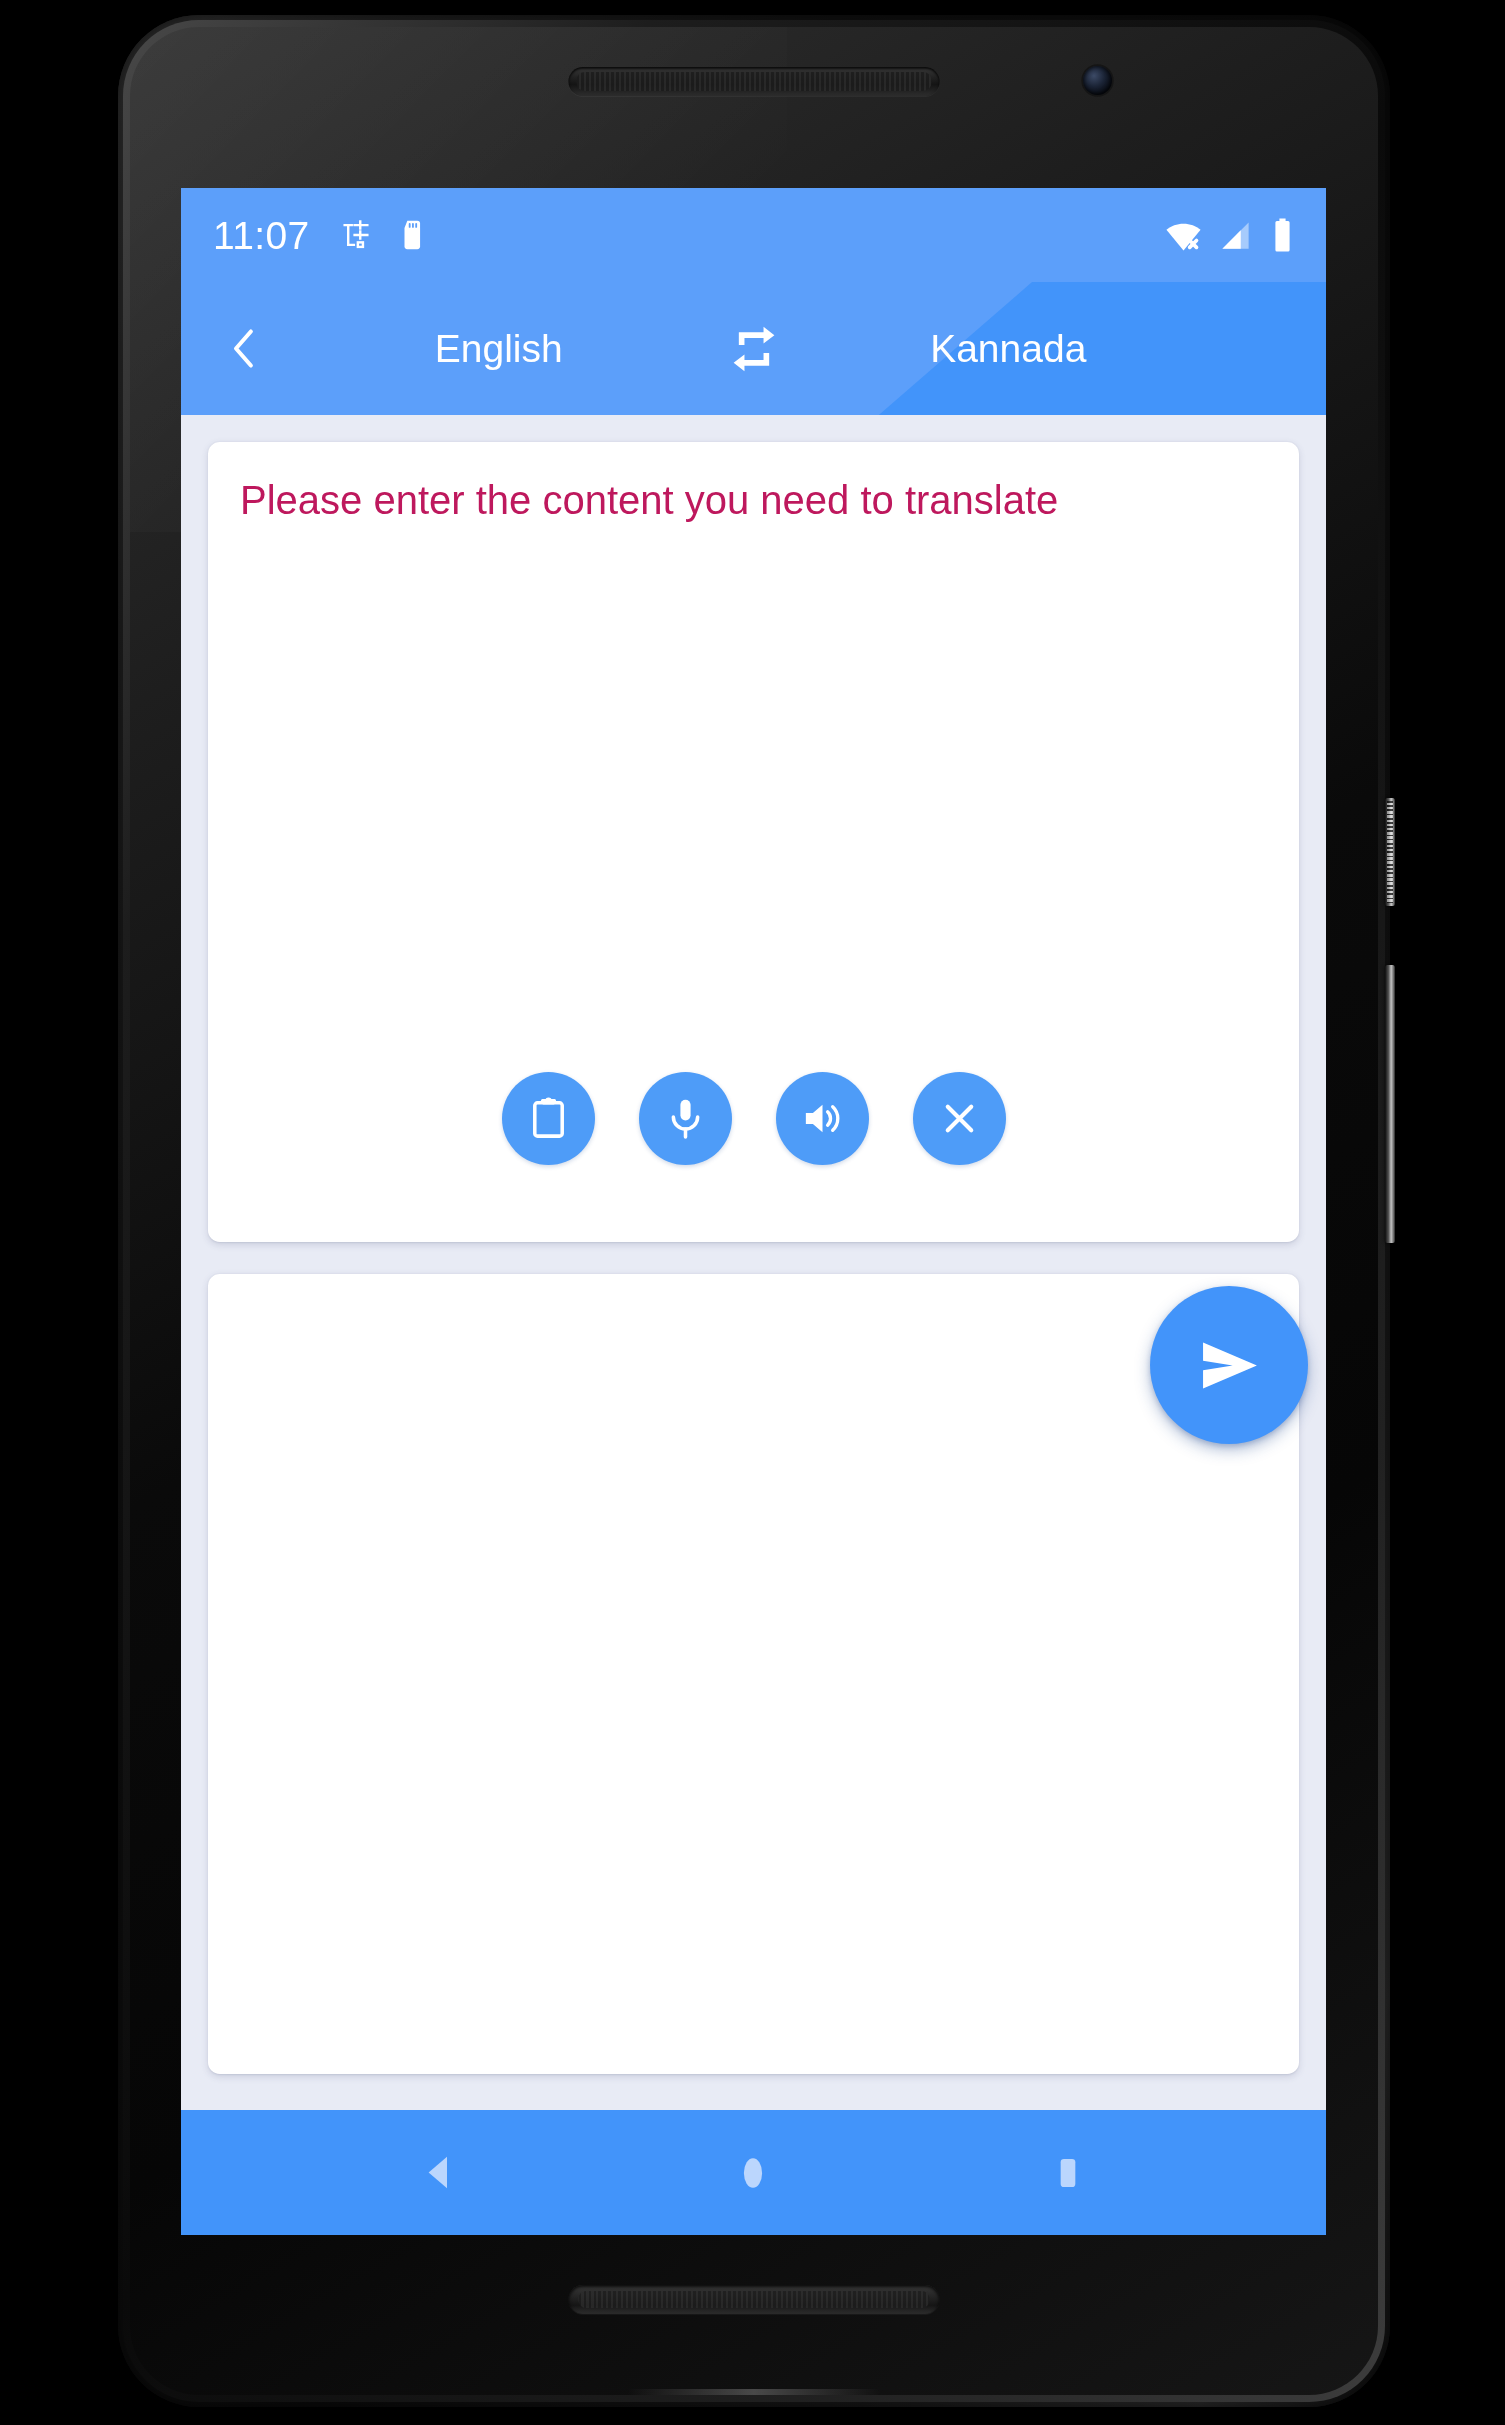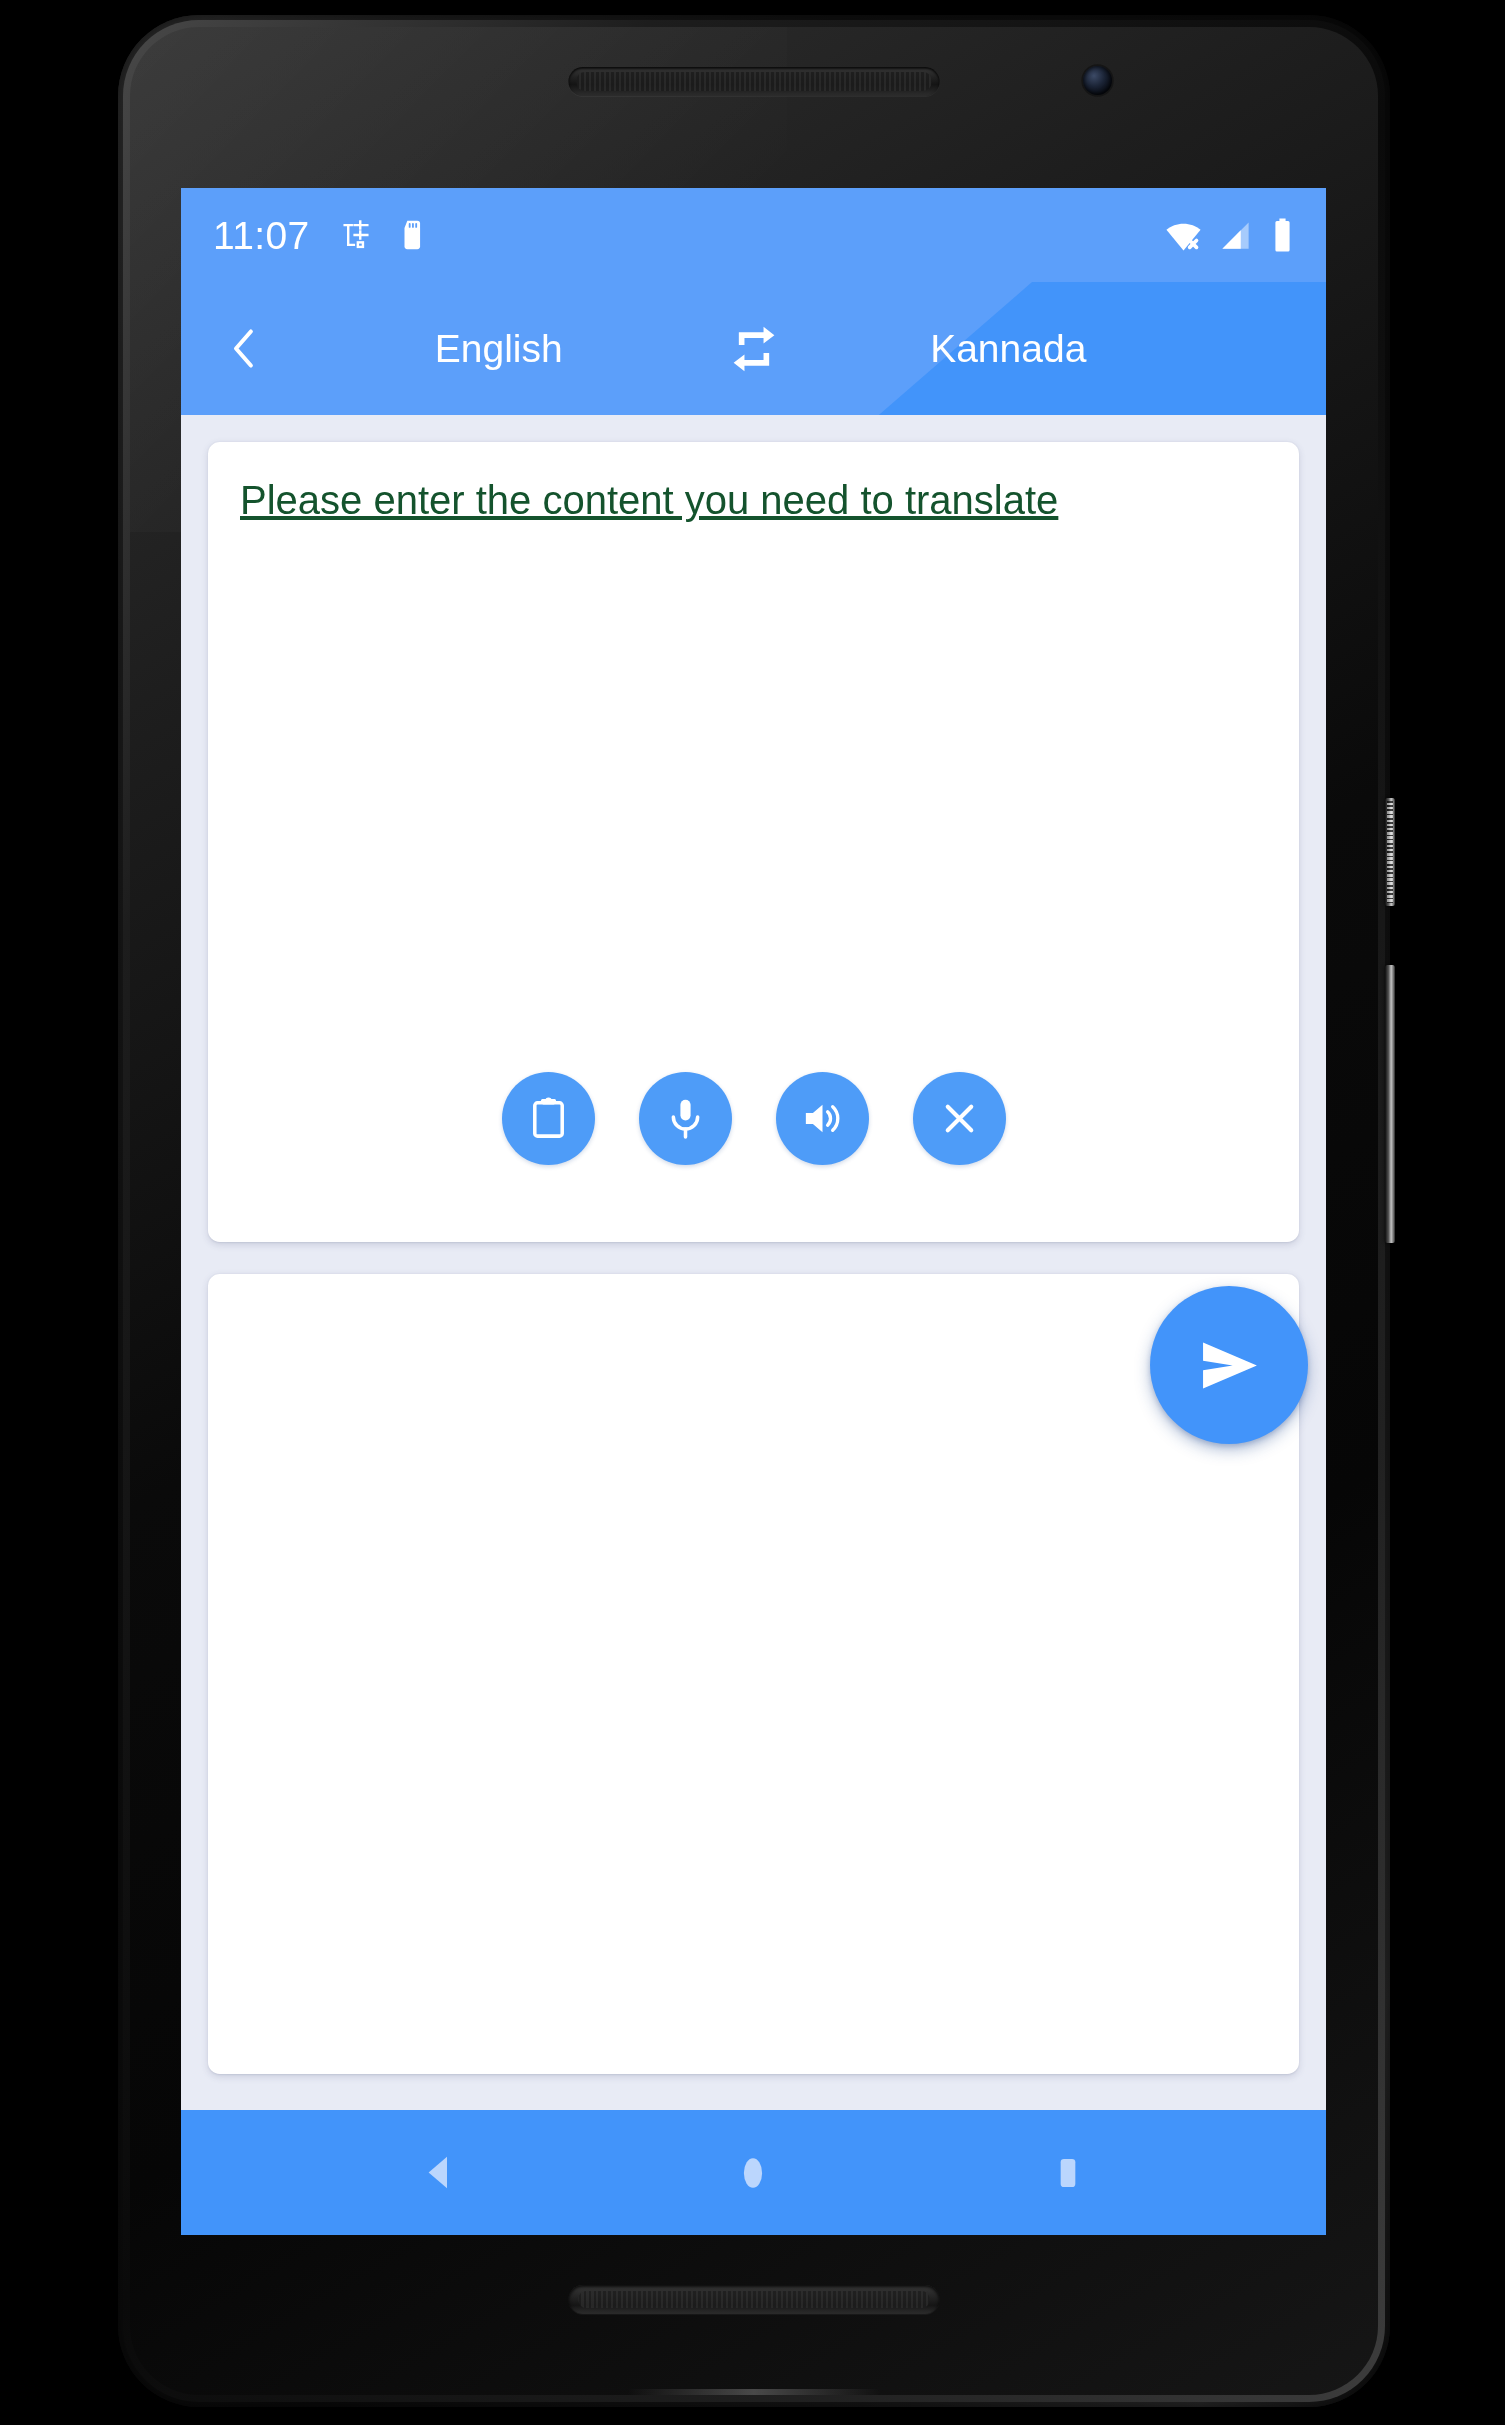--- a/index.html
+++ b/index.html
@@ -240,25 +240,24 @@
     border-radius: 11.8px;
     box-shadow: 0 2.5px 7.6px rgba(60,70,110,0.16), 0 0.8px 1.7px rgba(60,70,110,0.10);
     position: relative;
   }
   .card-input {
     height: 800px;
     padding: 34px 32px 0 32px;
     box-sizing: border-box;
   }
   .placeholder {
-    color: #14532d;
+    color: #be185d;
     font-size: 40px;
     line-height: 1.22;
     font-weight: 400;
-    text-decoration: underline;
   }
 
   .action-row {
     position: absolute;
     left: 0;
     right: 0;
     bottom: 77px;
     display: flex;
     justify-content: center;
     gap: 44px;

